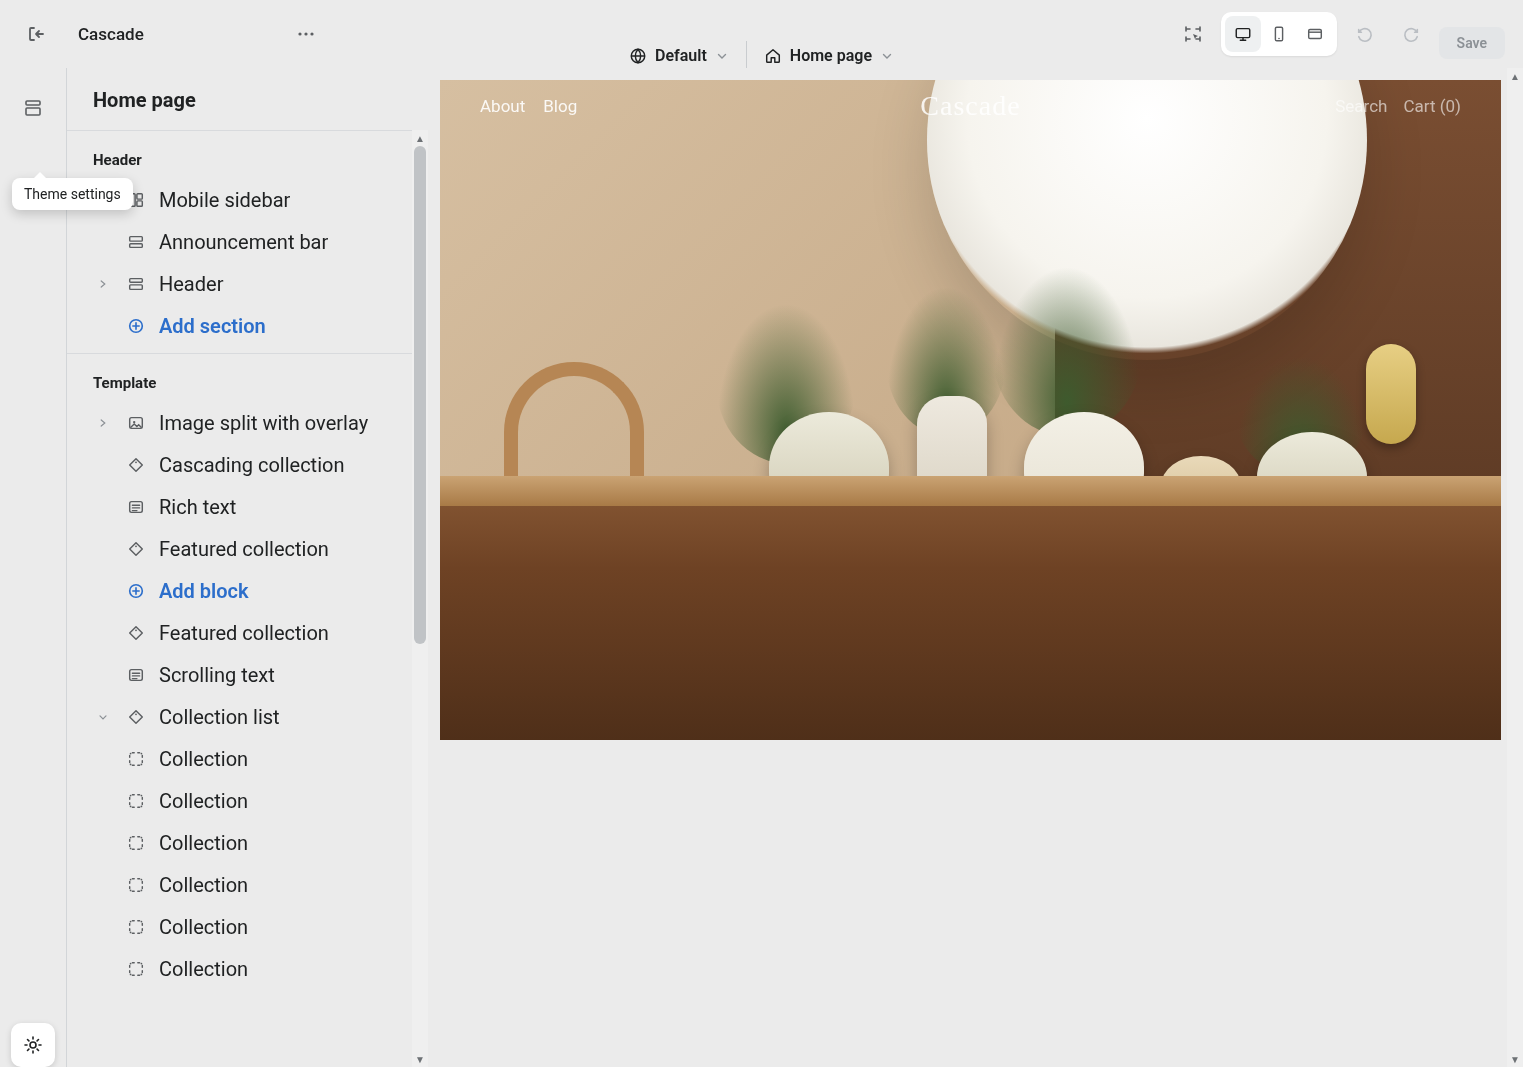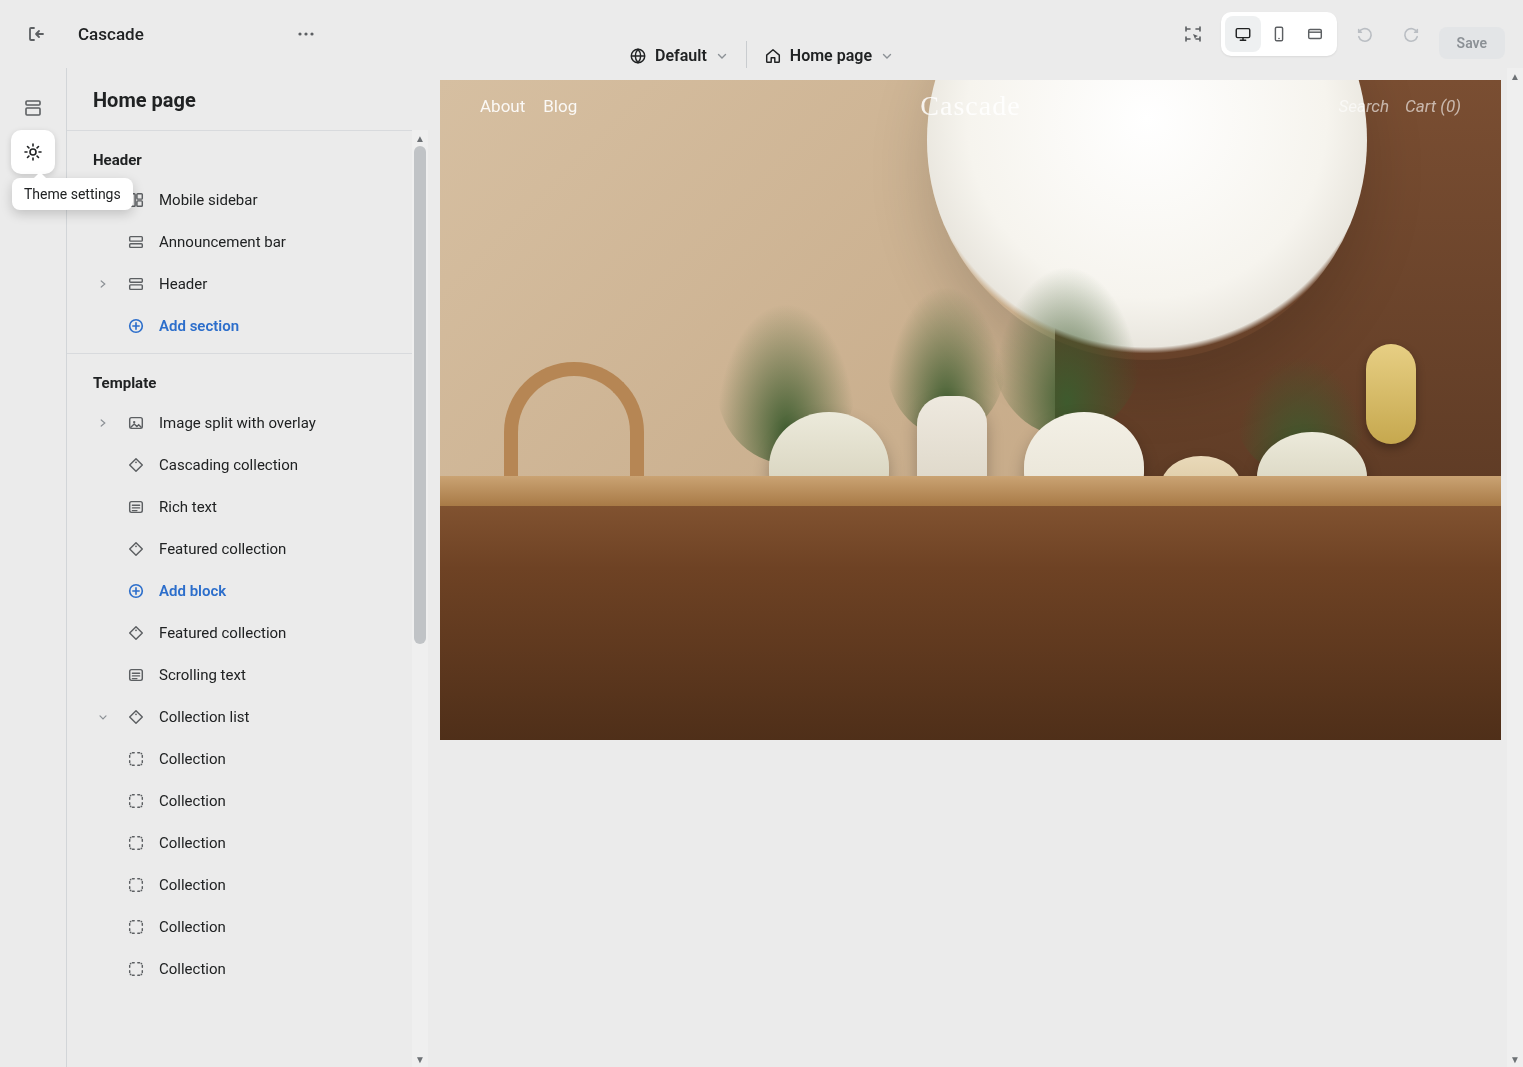--- a/index.html
+++ b/index.html
@@ -68,20 +68,21 @@
   display: flex;
   height: calc(100% - 68px);
 }
 
 
 .rail {
   width: 66px;
   display: flex; flex-direction: column; align-items: center;
   padding-top: 18px; 
   position: relative;
+  justify-content: space-between;
 }
 .rail-btn {
   width: 44px; height: 44px;
   display: flex; align-items: center; justify-content: center;
   border-radius: 10px; cursor: pointer; color: #5c5f62;
 }
 .rail-btn.active {
   background: #fff;
   box-shadow: 0 2px 6px rgba(0,0,0,0.15);
   color: #202223;
@@ -128,21 +129,21 @@
 .row {
   display: flex; align-items: center;
   height: 42px;
   padding-left: 26px; padding-right: 12px;
   cursor: pointer;
   gap: 12px;
   color: #202223;
 }
 .row .chevron-slot { width: 20px; display: inline-flex; justify-content: center; color: #8c9196; }
 .row .ricon { width: 22px; display: inline-flex; justify-content: center; color: #5c5f62; }
-.row .label { font-size: 15px; }
+.row .label { font-size: 20px; }
 .row.indent { padding-left: 58px; }
 .row.add .label { color: #2c6ecb; font-weight: 600; }
 .row.add .ricon { color: #2c6ecb; }
 
 
 .sidebar-body {
   flex: 1; position: relative; overflow: hidden;
 }
 .sidebar-scrollbar {
   position: absolute; right: 0; top: 0; width: 16px; height: 100%;
@@ -234,21 +235,21 @@
   color: rgba(255,255,255,0.9);
   font-size: 17px;
   z-index: 5;
 }
 .site-nav { display:flex; gap: 18px; }
 .site-logo {
   position: absolute; left: 50%; transform: translateX(-50%);
   font-family: "Times New Roman", serif; font-size: 28px; letter-spacing: 1px;
   color: rgba(255,255,255,0.85);
 }
-.site-right { display:flex; gap: 16px; color: rgba(255,255,255,0.6); font-style: italic;}
+.site-right { display:flex; gap: 16px; color: rgba(255,255,255,0.6);}
 svg { display:block; }
 </style>
 </head>
 <body>
 
 <div class="topbar">
   <div class="topbar-left">
     <span class="icon-btn">
       <svg width="20" height="20" viewBox="0 0 20 20" fill="none">
           <path d="M8 4H5a1 1 0 0 0-1 1v10a1 1 0 0 0 1 1h3M13 7l-3 3 3 3M10 10h7" stroke="currentColor" stroke-width="1.8" stroke-linecap="round" stroke-linejoin="round"></path>

